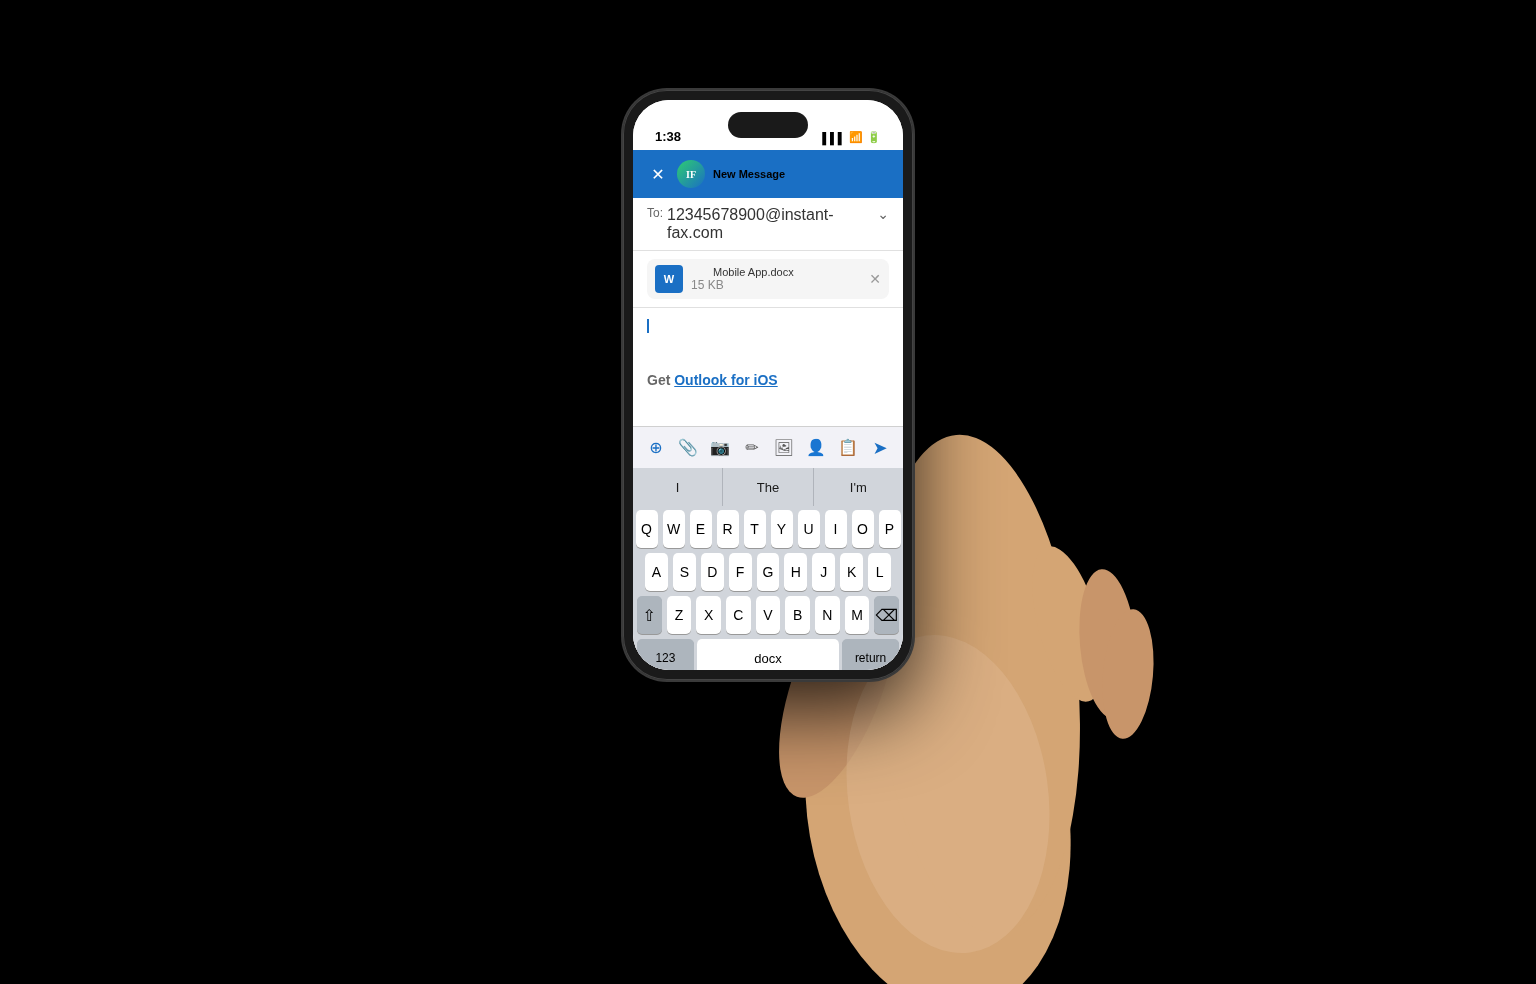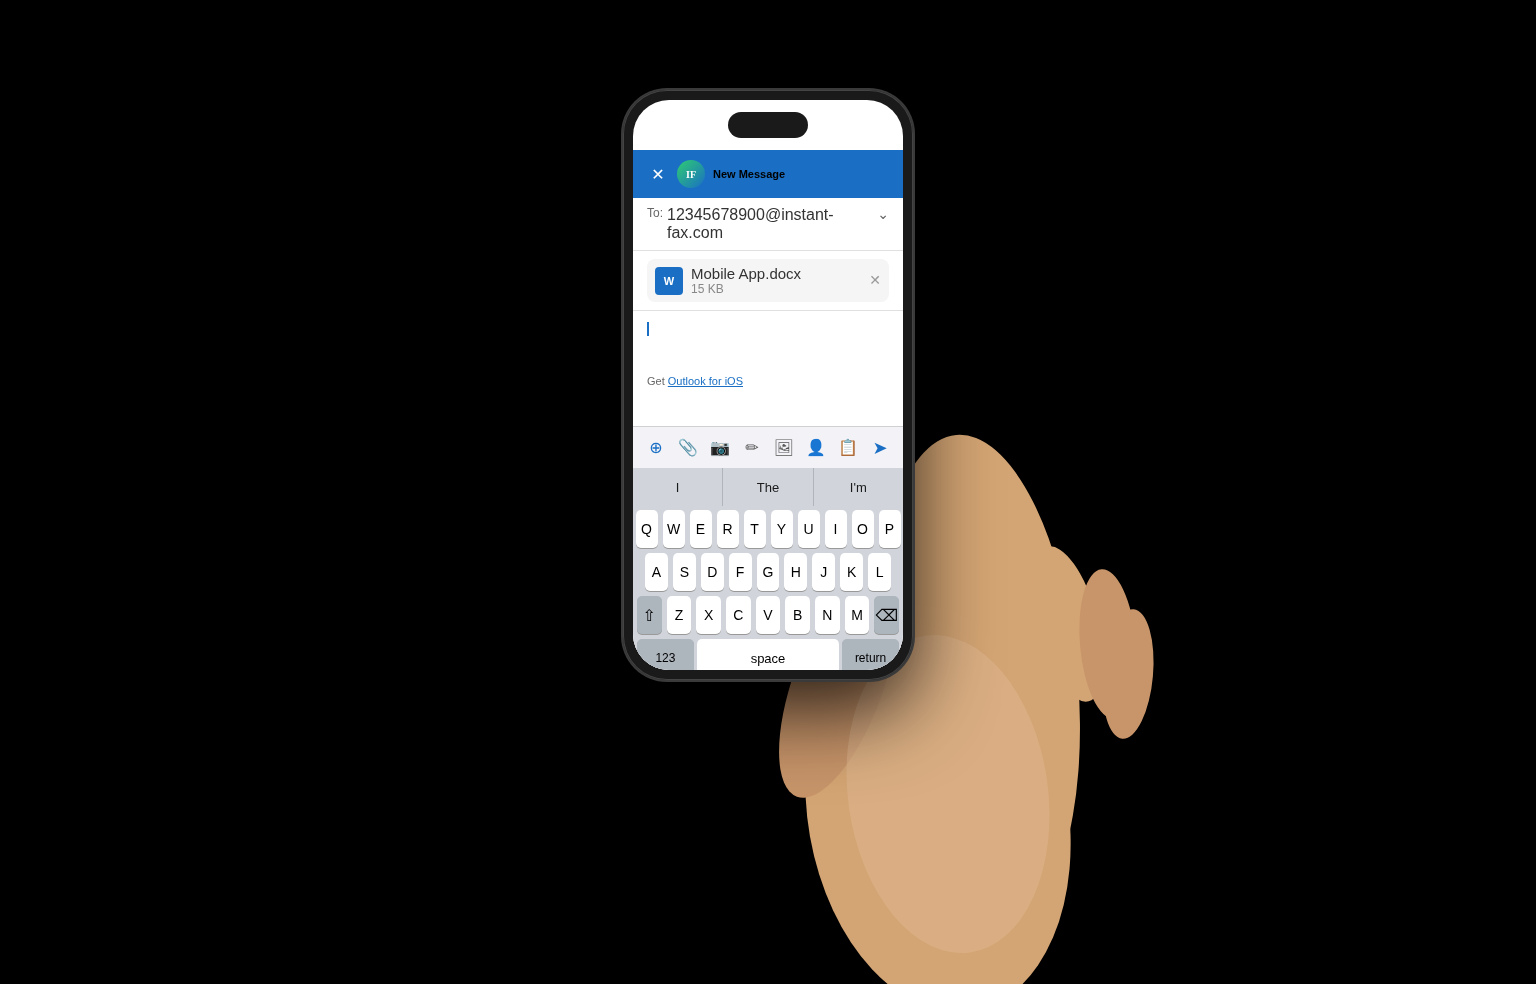--- a/index.html
+++ b/index.html
@@ -201,24 +201,25 @@
       font-size: 11px;
       font-weight: bold;
       font-family: -apple-system, sans-serif;
     }
 
     .attachment-info {
       flex: 1;
     }
 
     .attachment-name {
-      font-size: 15px;
+      font-size: 11px;
       font-weight: 500;
       color: #333;
       font-family: -apple-system, sans-serif;
+      margin-left: 22px;
     }
 
     .attachment-size {
       font-size: 12px;
       color: #888;
       font-family: -apple-system, sans-serif;
     }
 
     .attachment-close {
       font-size: 14px;
@@ -235,24 +236,25 @@
 
     .cursor-line {
       display: inline-block;
       width: 2px;
       height: 14px;
       background: #1a6fc4;
       vertical-align: middle;
     }
 
     .signature-text {
-      font-size: 11px;
+      font-size: 14px;
       color: #666;
       font-family: -apple-system, sans-serif;
       padding: 4px 14px;
+      font-weight: bold;
     }
 
     .signature-link {
       color: #1a6fc4;
       text-decoration: underline;
     }
 
     
     .email-toolbar {
       position: absolute;
@@ -381,20 +383,28 @@
   </style>
 </head>
 <body>
 
 <div class="phone-wrapper">
   <div class="phone-outer">
     <div class="phone-screen">
 
       <div class="dynamic-island"></div>
 
+      <div class="status-bar">
+        <span class="status-time">1:38</span>
+        <div class="status-icons">
+          <span>▌▌▌</span>
+          <span>📶</span>
+          <span>🔋</span>
+        </div>
+      </div>
 
       <div class="email-header">
         <div class="close-btn">✕</div>
         <div class="avatar-icon">IF</div>
         <span class="header-title">New Message</span>
       </div>
 
       <div class="email-body">
 
         <div class="email-field">
@@ -474,21 +484,21 @@
             <div class="key">C</div>
             <div class="key">V</div>
             <div class="key">B</div>
             <div class="key">N</div>
             <div class="key">M</div>
             <div class="key dark delete">⌫</div>
           </div>
 
           <div class="key-row bottom-row-keys">
             <div class="key dark" style="flex: 1.2; font-size: 12px;">123</div>
-            <div class="key space">space</div>
+            <div class="key space">docx</div>
             <div class="key dark" style="flex: 1.2; font-size: 12px;">return</div>
           </div>
 
         </div>
 
       </div>
 
     </div>
   </div>
 </div>

